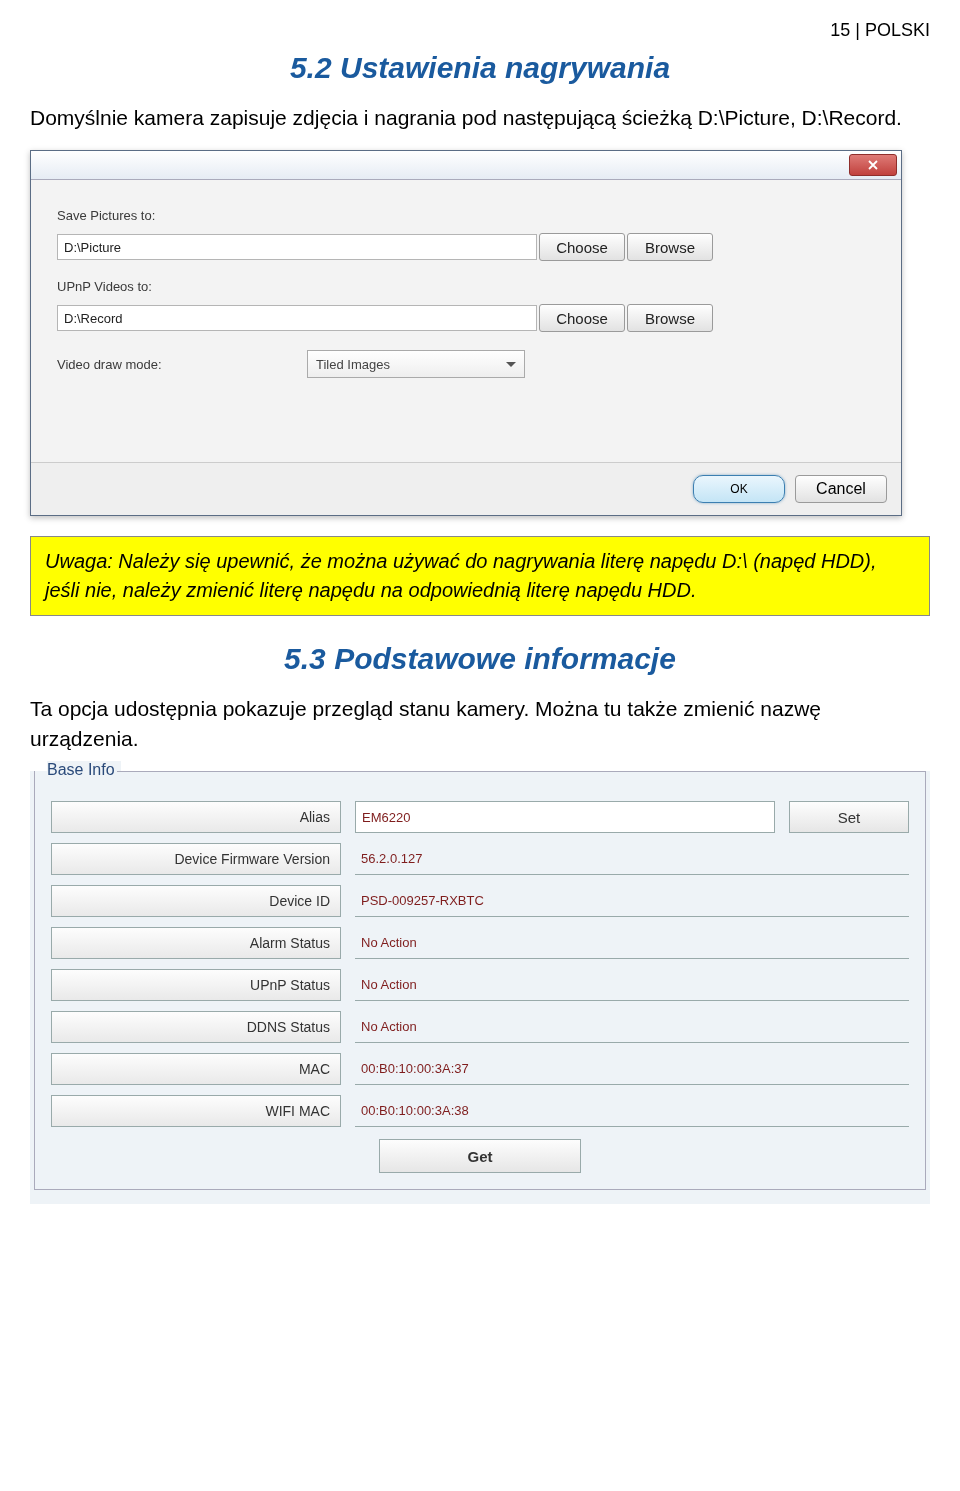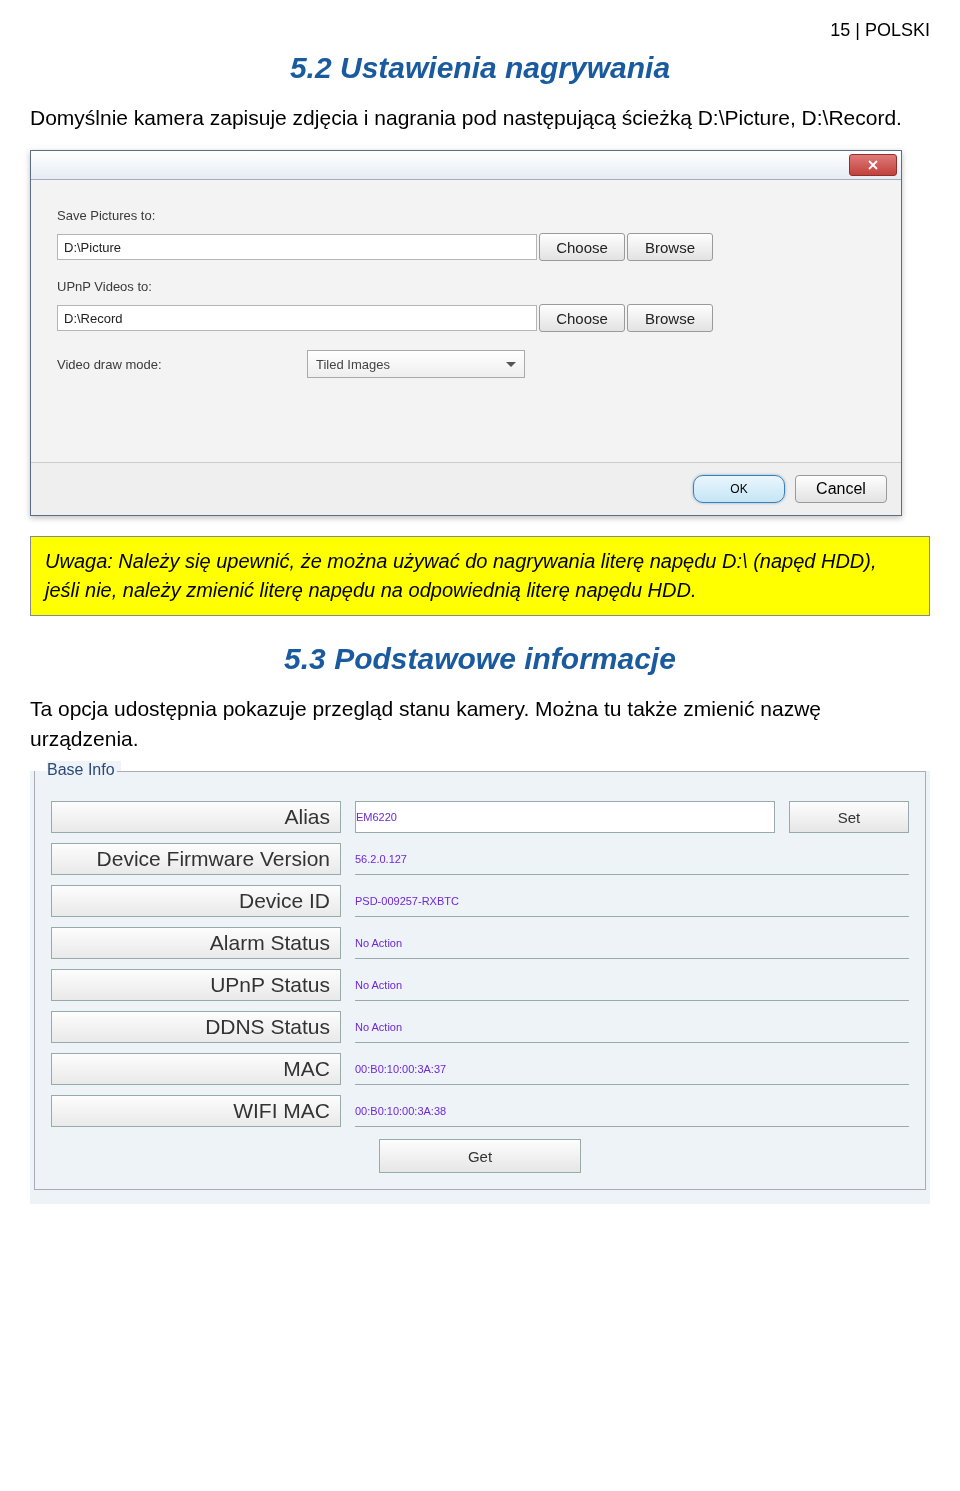--- a/index.html
+++ b/index.html
@@ -196,32 +196,33 @@
   }
   .info-label {
     width: 290px;
     height: 32px;
     border: 1px solid #9aa;
     background: linear-gradient(#fdfdfd,#e9e9e9);
     display: flex;
     align-items: center;
     justify-content: flex-end;
     padding-right: 10px;
-    font-size: 21px;
+    font-size: 14px;
     color: #333;
     box-sizing: border-box;
   }
   .info-value {
     flex: 1;
     height: 32px;
     border-bottom: 1px solid #9aa;
     display: flex;
     align-items: center;
-    font-size: 11px;
-    color: #6d28d9;
+    padding-left: 6px;
+    font-size: 13px;
+    color: #7f1d1d;
     box-sizing: border-box;
   }
   .info-value.editable {
     border: 1px solid #9aa;
     background: #fff;
   }
   .set-btn {
     width: 120px;
     height: 32px;
     border: 1px solid #9aa;
@@ -230,20 +231,21 @@
     align-items: center;
     justify-content: center;
     font-size: 15px;
     color: #333;
     box-sizing: border-box;
   }
   .get-row {
     display: flex;
     justify-content: center;
     margin-top: 12px;
+    font-weight: bold;
   }
   .get-btn {
     width: 200px;
     height: 32px;
     border: 1px solid #9aa;
     background: linear-gradient(#fdfdfd,#e6e6e6);
     display: flex;
     align-items: center;
     justify-content: center;
     font-size: 15px;

